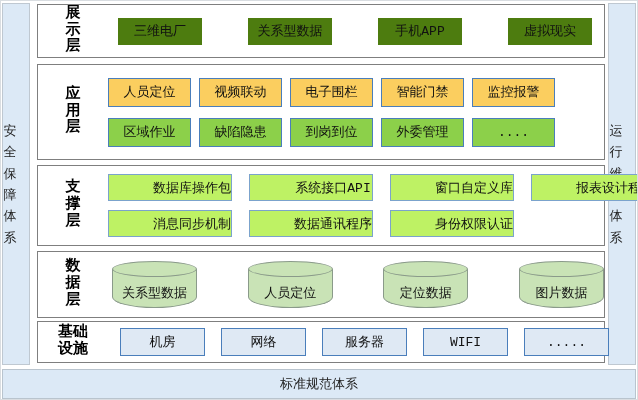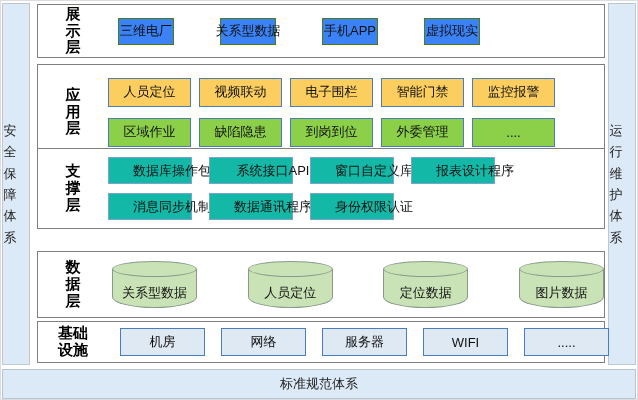--- a/index.html
+++ b/index.html
@@ -17,49 +17,49 @@
   .side.left{left:1px;}
   .side.right{right:1px;}
   .vtext{
     display:block;width:14px;word-break:break-all;text-align:center;
     font-size:13px;line-height:1.65;color:#222;
   }
   
   .band{
     position:absolute;left:36px;width:568px;background:#fff;
     border:1px solid #7f7f7f;box-sizing:border-box;
-    display:flex;align-items:center;
+    display:flex;align-items:center;font-family:Liberation Mono, monospace;
   }
   .b1{top:3px;height:54px;}
   .b2{top:63px;height:96px;}
-  .b3{top:147px;height:81px;}
+  .b3{top:164px;height:81px;}
   .b4{top:250px;height:67px;}
   .b5{top:320px;height:42px;}
   .band-label{
     width:70px;flex:0 0 70px;display:flex;align-items:center;justify-content:center;
     font-weight:bold;font-size:15px;line-height:1.12;color:#000;
   }
   .band-label .w1{display:block;width:17px;word-break:break-all;text-align:center;}
   .band-label .w2{display:block;width:34px;word-break:break-all;text-align:center;}
   .band-content{flex:1;display:flex;flex-direction:column;justify-content:center;gap:10px;}
   .row{display:flex;align-items:center;}
   
   .box{
     box-sizing:border-box;display:flex;align-items:center;justify-content:center;
     font-size:13px;color:#111;text-align:center;white-space:nowrap;
   }
   .row.prow{gap:46px;padding-left:10px;}
-  .pbox{width:56px;height:27px;background:#3b82f6;border:1px solid #4d7c0f;}
+  .pbox{width:84px;height:27px;background:#4d7c0f;border:5px solid #4d7c0f;}
   .row.arow{gap:8px;}
   .abox{width:83px;height:29px;border:1px solid #4a7ebb;}
   .abox.yellow{background:#fbce5f;}
   .abox.green{background:#8cd04a;}
   .b2 .band-content{gap:11px;}
   .row.srow{gap:17px;}
-  .sbox{width:84px;height:27px;background:#14b8a6;border:1px solid #7ba3cc;padding-left:44px;}
+  .sbox{width:124px;height:27px;background:#bef264;border:1px solid #7ba3cc;padding-left:44px;}
   .b3 .band-content{gap:9px;}
   .row.drow{padding-left:4px;justify-content:space-between;}
   .row.irow{gap:8px;padding-left:4px;}
   .ibox{width:85px;height:28px;background:#dfe9f4;border:1px solid #4a7ebb;margin-left:8px;}
   
   .cyl{position:relative;width:85px;height:47px;flex:0 0 85px;}
   .cyl-body{
     position:absolute;left:0;right:0;top:8px;bottom:0;background:#c9e3b6;
     border:1px solid #8a9a8a;border-top:none;box-sizing:border-box;
     border-radius:0 0 50% 50% / 0 0 11px 11px;

